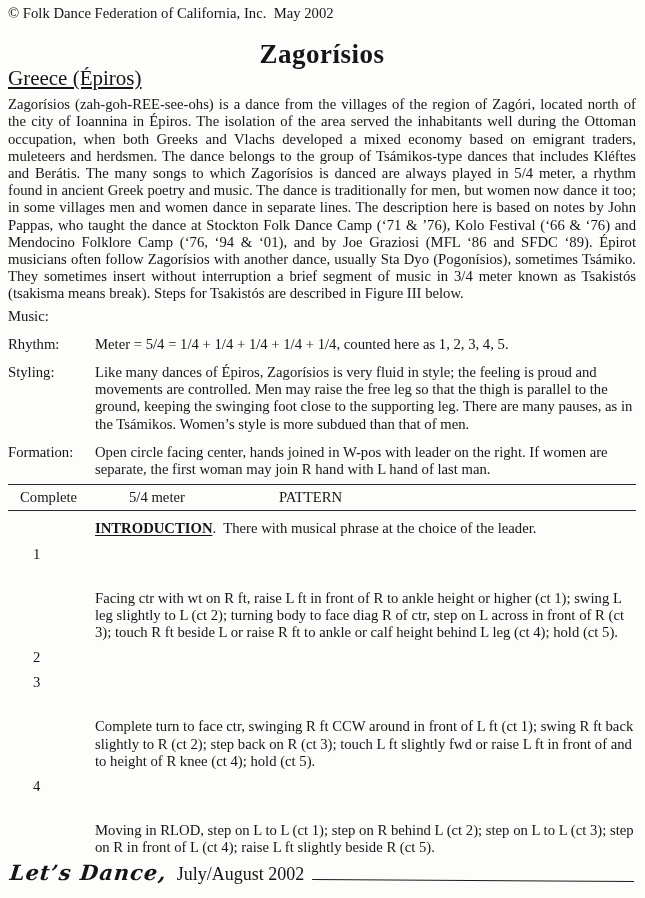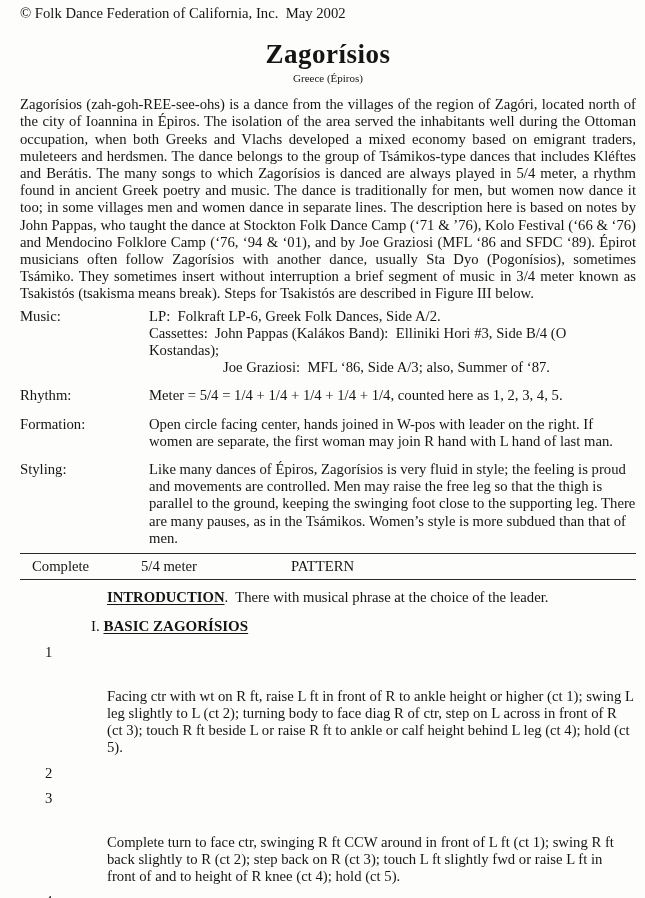--- a/index.html
+++ b/index.html
@@ -6,43 +6,44 @@
   html, body { width: 645px; height: 898px; }
   body {
     font-family: "Liberation Serif", "DejaVu Serif", serif;
     background: #fdfdfb;
     color: #151515;
     overflow: hidden;
   }
   .page {
     width: 645px;
     height: 898px;
-    padding: 5px 9px 0 20px;
+    padding: 5px 9px 0 8px;
     font-size: 14.7px;
     line-height: 17.2px;
   }
   .hdr-line { white-space: pre-wrap; }
   .title {
     text-align: center;
     font-weight: bold;
     font-size: 27px;
     line-height: 30px;
     margin-top: 17px;
     letter-spacing: 0.5px;
   }
   .subtitle {
-    text-align: center;
-    font-size: 11px;
+    text-align: left;
+    font-size: 21px;
     line-height: 18px;
+    text-decoration: underline;
   }
   .intro-par {
     margin-top: 9px;
     text-align: justify;
   }
-  .info-row { display: flex; margin-top: 11px; gap: 42px; }
+  .info-row { display: flex; margin-top: 11px; }
   .info-row.first { margin-top: 5px; }
   .info-label { width: 87px; flex: 0 0 87px; }
   .info-content { flex: 1; }
   .info-line { white-space: pre-wrap; }
   .cassette-indent { padding-left: 74px; }
   .rule {
     border: none;
     border-top: 1.6px solid #2a2a2a;
     margin: 0;
   }
@@ -99,70 +100,65 @@
 
   <div class="hdr-line">© Folk Dance Federation of California, Inc.  May 2002</div>
 
   <div class="title">Zagorísios</div>
   <div class="subtitle">Greece (Épiros)</div>
 
   <div class="intro-par">Zagorísios (zah-goh-REE-see-ohs) is a dance from the villages of the region of Zagóri, located north of the city of Ioannina in Épiros.  The isolation of the area served the inhabitants well during the Ottoman occupation, when both Greeks and Vlachs developed a mixed economy based on emigrant traders, muleteers and herdsmen.  The dance belongs to the group of Tsámikos-type dances that includes Kléftes and Berátis.  The many songs to which Zagorísios is danced are always played in 5/4 meter, a rhythm found in ancient Greek poetry and music.  The dance is traditionally for men, but women now dance it too; in some villages men and women dance in separate lines.  The description here is based on notes by John Pappas, who taught the dance at Stockton Folk Dance Camp (‘71 &amp; ’76), Kolo Festival (‘66 &amp; ‘76) and Mendocino Folklore Camp (‘76, ‘94 &amp; ‘01), and by Joe Graziosi (MFL ‘86 and SFDC ‘89).  Épirot musicians often follow Zagorísios with another dance, usually Sta Dyo (Pogonísios), sometimes Tsámiko.  They sometimes insert without interruption a brief segment of music in 3/4 meter known as Tsakistós (tsakisma means break).  Steps for Tsakistós are described in Figure III below.</div>
 
   <div class="info-row first">
     <div class="info-label">Music:</div>
-    <div class="info-content">
-      <div class="info-line">LP:  Folkraft LP-6, Greek Folk Dances, Side A/2.</div>
-      <div class="info-line">Cassettes:  John Pappas (Kalákos Band):  Elliniki Hori #3, Side B/4 (O Kostandas);</div>
-      <div class="info-line cassette-indent">Joe Graziosi:  MFL ‘86, Side A/3; also, Summer of ‘87.</div>
-    </div>
   </div>
 
   <div class="info-row">
     <div class="info-label">Rhythm:</div>
     <div class="info-content info-line">Meter = 5/4 = 1/4 + 1/4 + 1/4 + 1/4 + 1/4, counted here as 1, 2, 3, 4, 5.</div>
   </div>
 
   <div class="info-row">
-    <div class="info-label">Formation:</div>
-    <div class="info-content">Open circle facing center, hands joined in W-pos with leader on the right.  If women are separate, the first woman may join R hand with L hand of last man.</div>
+    <div class="info-label">Styling:</div>
+    <div class="info-content">Like many dances of Épiros, Zagorísios is very fluid in style; the feeling is proud and movements are controlled.  Men may raise the free leg so that the thigh is parallel to the ground, keeping the swinging foot close to the supporting leg.  There are many pauses, as in the Tsámikos.  Women’s style is more subdued than that of men.</div>
   </div>
 
   <div class="info-row">
-    <div class="info-label">Styling:</div>
-    <div class="info-content">Like many dances of Épiros, Zagorísios is very fluid in style; the feeling is proud and movements are controlled.  Men may raise the free leg so that the thigh is parallel to the ground, keeping the swinging foot close to the supporting leg.  There are many pauses, as in the Tsámikos.  Women’s style is more subdued than that of men.</div>
+    <div class="info-label">Formation:</div>
+    <div class="info-content">Open circle facing center, hands joined in W-pos with leader on the right.  If women are separate, the first woman may join R hand with L hand of last man.</div>
   </div>
 
   <hr class="rule rule-top">
   <div class="pattern-row">
     <span class="pattern-measure">Complete</span>
     <span class="pattern-meter">5/4 meter</span>
     <span>PATTERN</span>
   </div>
   <hr class="rule">
 
   <div class="intro-line"><span class="u">INTRODUCTION</span><span>.  There with musical phrase at the choice of the leader.</span></div>
 
-  <div class="fig-heading"><span>I. </span><span class="u">BASIC ZAGORÍSIOS</span></div>
 
   <div class="measure-row">
     <div class="measure-num">1</div>
     <div class="measure-text">Facing ctr with wt on R ft, raise L ft in front of R to ankle height or higher (ct 1); swing L leg slightly to L (ct 2); turning body to face diag R of ctr, step on L across in front of R (ct 3); touch R ft beside L or raise R ft to ankle or calf height behind L leg (ct 4); hold (ct 5).</div>
   </div>
 
   <div class="measure-row">
     <div class="measure-num">2</div>
   </div>
 
   <div class="measure-row">
     <div class="measure-num">3</div>
     <div class="measure-text">Complete turn to face ctr, swinging R ft CCW around in front of L ft (ct 1); swing R ft back slightly to R (ct 2); step back on R (ct 3); touch L ft slightly fwd or raise L ft in front of and to height of R knee (ct 4); hold (ct 5).</div>
   </div>
 
   <div class="measure-row">
     <div class="measure-num">4</div>
+    <div class="measure-text">Moving in RLOD, step on L to L (ct 1); step on R behind L (ct 2); step on L to L (ct 3); step on R in front of L (ct 4); raise L ft slightly beside R (ct 5).</div>
   </div>
 
   <div class="footer">
     <span class="footer-script">Let’s Dance,</span>
     <span class="footer-issue">July/August 2002</span>
     <span class="footer-line"></span>
   </div>
 
 </div>
 

